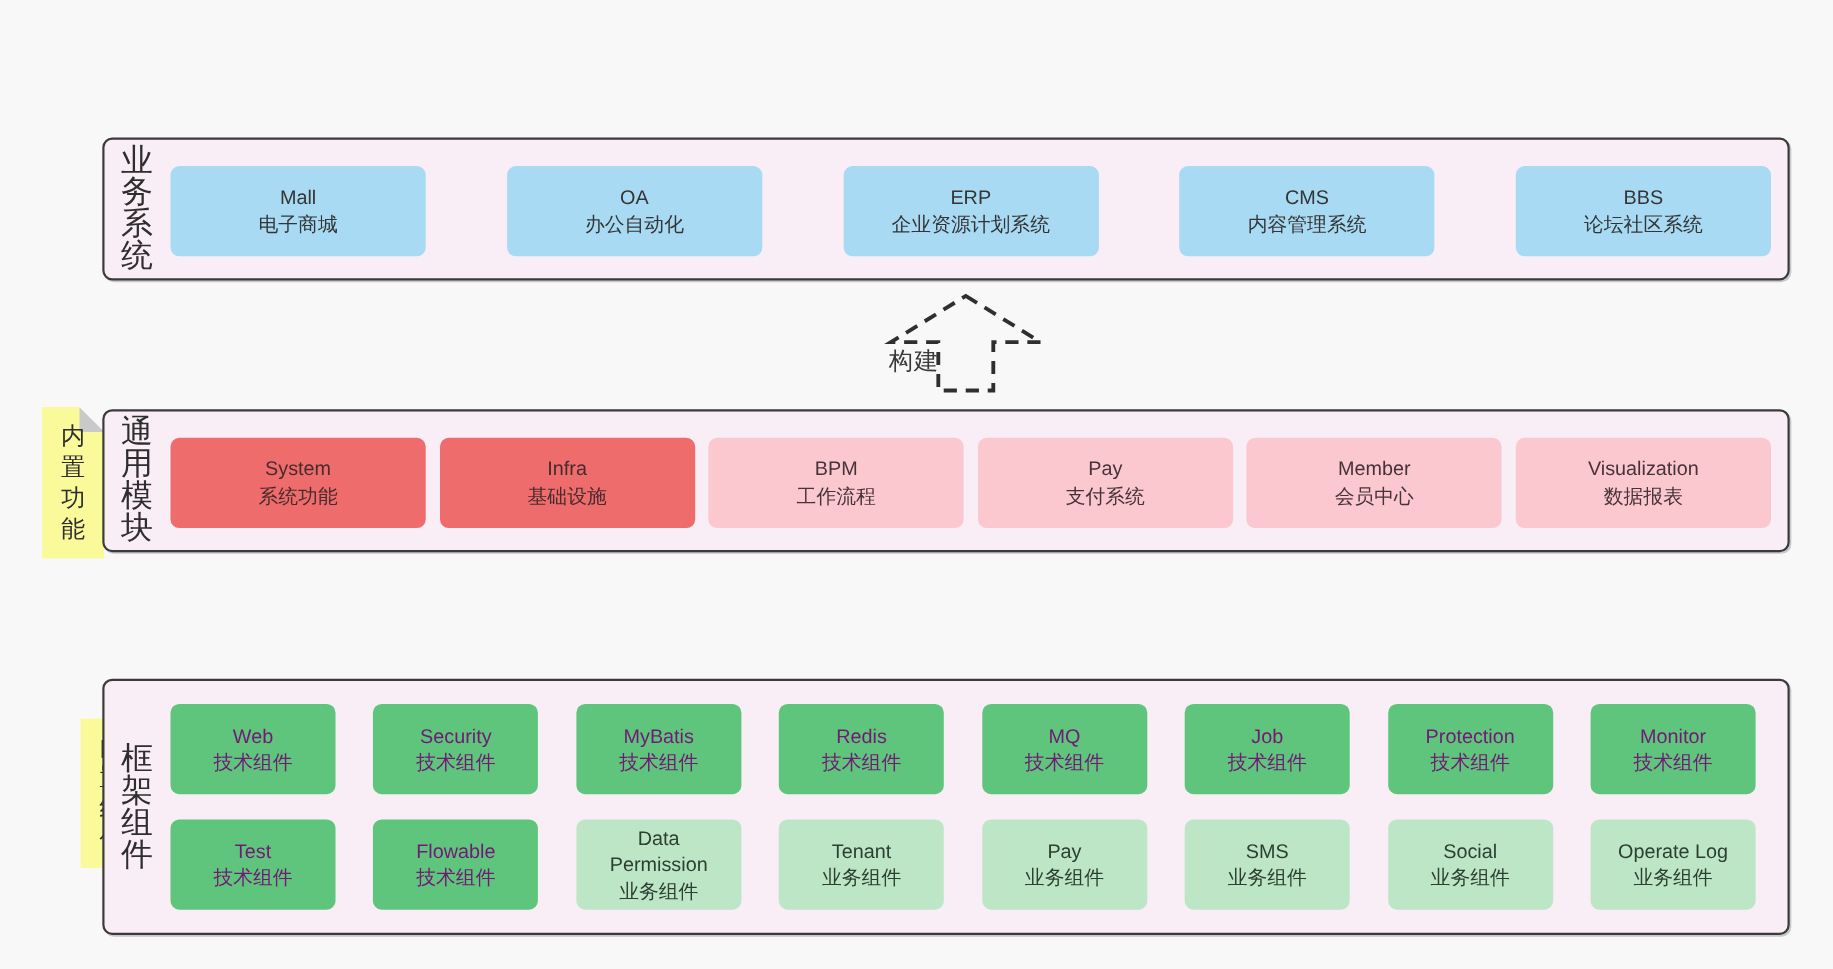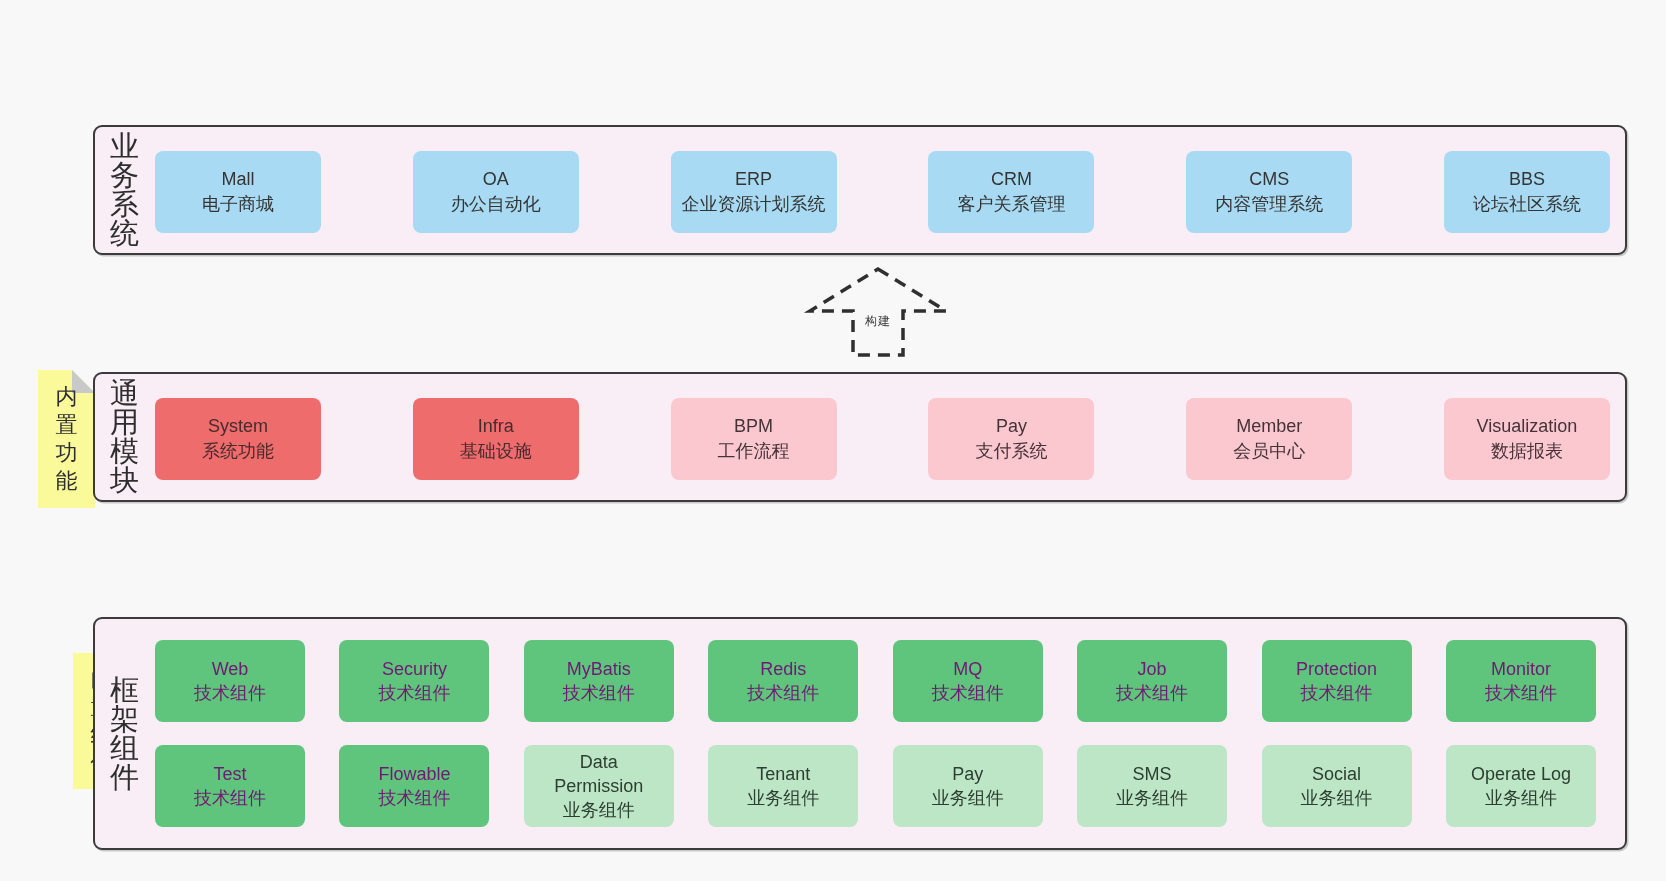--- a/index.html
+++ b/index.html
@@ -28,21 +28,21 @@
           text-align:center; word-break:break-all; color:#2e2e2e;}
 
   .row{position:absolute; left:60px; display:flex; justify-content:space-between;}
   .row-single{top:24px; right:15px; height:82px;}
   .row-fw1{top:21px; right:29px; height:82px;}
   .row-fw2{top:126px; right:29px; height:82px;}
 
   .box{height:82px; border-radius:8px; display:flex; flex-direction:column;
        align-items:center; justify-content:center; text-align:center;
        font-size:18px; line-height:25px; color:#343434;}
-  .row-single .box{width:166px;}
+  .row-single .box{width:232px;}
   .row-fw1 .box,.row-fw2 .box{width:150px; line-height:24px;}
   .box .box-name{max-width:118px;}
   .box.blue{background:var(--blue);}
   .box.red{background:var(--red); color:#472b2e;}
   .box.pink{background:var(--pink); color:#463338;}
   .box.green{background:var(--green); color:#701a75;}
   .box.lightgreen{background:var(--light-green); color:#2c3f31;}
 
   
   .note{position:absolute; left:38px; width:57px;padding-left:40px;}
@@ -55,22 +55,22 @@
   .note-text{position:absolute; inset:0; display:flex; align-items:center; justify-content:center;}
   .note-text span{display:block; width:24px; font-size:22px; line-height:28px;
      text-align:center; word-break:break-all; color:#2e2e2e;}
 
   
   .up-arrow{position:absolute; width:140px; height:92px;}
   .arrow-build{left:808px; top:266px;}
   .arrow-implement{left:824px; top:512px;}
   .up-arrow svg{position:absolute; inset:0; overflow:visible;}
   .up-arrow polygon{fill:none; stroke:var(--arrow); stroke-width:3.5; stroke-dasharray:12 8;}
-  .arrow-label{position:absolute; left:0; right:0; top:47px; text-align:center;
-     font-size:12px; color:#3a3a3a; letter-spacing:1px;}
+  .arrow-label{position:absolute; left:0; right:0; top:47px; text-align:left;
+     font-size:22px; color:#3a3a3a; letter-spacing:1px;}
 </style>
 </head>
 <body>
 
 <div class="canvas">
 
   <div class="band band-business">
     <div class="vlabel">
       <span>业务系统</span>
     </div>
@@ -79,24 +79,20 @@
           <div class="box-name">Mall</div>
           <div class="box-desc">电子商城</div>
         </div>
         <div class="box blue">
           <div class="box-name">OA</div>
           <div class="box-desc">办公自动化</div>
         </div>
         <div class="box blue">
           <div class="box-name">ERP</div>
           <div class="box-desc">企业资源计划系统</div>
-        </div>
-        <div class="box blue">
-          <div class="box-name">CRM</div>
-          <div class="box-desc">客户关系管理</div>
         </div>
         <div class="box blue">
           <div class="box-name">CMS</div>
           <div class="box-desc">内容管理系统</div>
         </div>
         <div class="box blue">
           <div class="box-name">BBS</div>
           <div class="box-desc">论坛社区系统</div>
         </div>
       </div>

